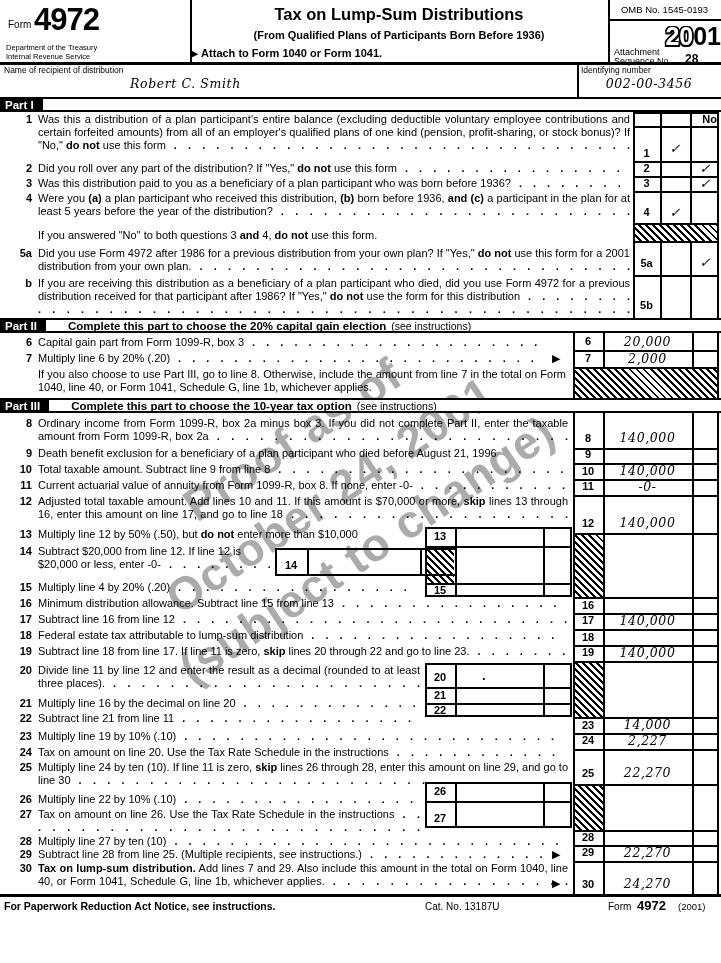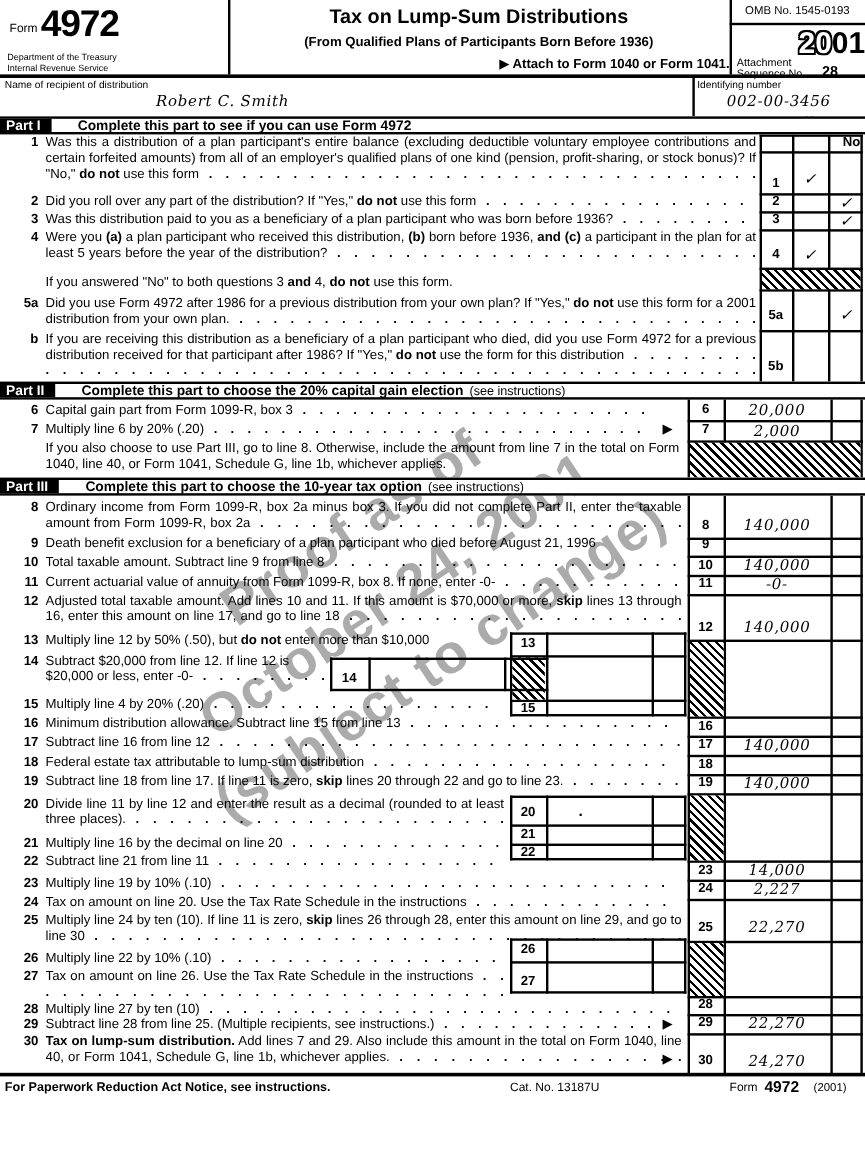--- a/index.html
+++ b/index.html
@@ -49,37 +49,36 @@
   <div class="hl" style="left:608px;top:19px;width:113px"></div>
   <div class="hl" style="left:0;top:62px;width:721px;height:3px"></div>
 
   <span class="abs z1" style="left:8px;top:19px;font-size:10px">Form</span>
   <span class="abs z1" style="left:34px;top:2px;font-size:31px;font-weight:bold;letter-spacing:-1px">4972</span>
   <span class="abs z1 sm" style="left:6px;top:43px;font-size:7.5px">Department of the Treasury</span>
   <span class="abs z1 sm" style="left:6px;top:52px;font-size:7.5px">Internal Revenue Service</span>
 
   <div class="abs z1" style="left:190px;top:5px;width:418px;text-align:center;font-size:16.5px;font-weight:bold">Tax on Lump-Sum Distributions</div>
   <div class="abs z1" style="left:190px;top:29px;width:418px;text-align:center;font-size:11px;font-weight:bold">(From Qualified Plans of Participants Born Before 1936)</div>
-  <div class="abs z1" style="left:190px;top:47px;width:418px;text-align:right;font-size:11px;font-weight:bold">▶ Attach to Form 1040 or Form 1041.</div>
+  <div class="abs z1" style="left:190px;top:47px;width:418px;text-align:left;font-size:11px;font-weight:bold">▶ Attach to Form 1040 or Form 1041.</div>
 
   <div class="abs z1" style="left:608px;top:4px;width:113px;text-align:center;font-size:9.5px">OMB No. 1545-0193</div>
   <div class="abs z1" style="left:608px;top:22px;width:113px;text-align:right;font-size:25px;font-weight:bold"><span class="outline20">20</span><span>01</span></div>
   <span class="abs z1" style="left:614px;top:47px;font-size:9px">Attachment</span>
   <span class="abs z1" style="left:614px;top:56px;font-size:9px">Sequence No.</span>
   <span class="abs z1" style="left:685px;top:52px;font-size:12px;font-weight:bold">28</span>
 
   <div class="vl" style="left:577px;top:64px;height:33px"></div>
   <span class="abs z1 sm" style="left:4px;top:66px">Name of recipient of distribution</span>
   <span class="abs z1 hand" style="left:130px;top:76px">Robert C. Smith</span>
   <span class="abs z1 sm" style="left:581px;top:66px">Identifying number</span>
   <div class="abs z1 hand" style="left:577px;top:76px;width:144px;text-align:center">002-00-3456</div>
 
   <div class="pbar" style="top:97px">
     <span class="plabel">Part I</span>
-    <span class="phead">Complete this part to see if you can use Form 4972</span>
   </div>
 
   <div class="ln z1" style="top:113px">1</div>
   <div class="q j z1" style="top:113px;left:38px;width:592px;height:41px"><span>Was this a distribution of a plan participant's entire balance (excluding deductible voluntary employee contributions and certain forfeited amounts) from all of an employer's qualified plans of one kind (pension, profit-sharing, or stock bonus)? If "No," <b>do not</b> use this form</span><span class="dots"></span></div>
 
   <div class="ln z1" style="top:162px">2</div>
   <div class="q z1" style="top:162px;left:38px;width:592px;height:14px"><span>Did you roll over any part of the distribution? If "Yes," <b>do not</b> use this form</span><span class="dots"></span></div>
 
   <div class="ln z1" style="top:177px">3</div>
   <div class="q z1" style="top:177px;left:38px;width:592px;height:14px"><span>Was this distribution paid to you as a beneficiary of a plan participant who was born before 1936?</span><span class="dots"></span></div>

